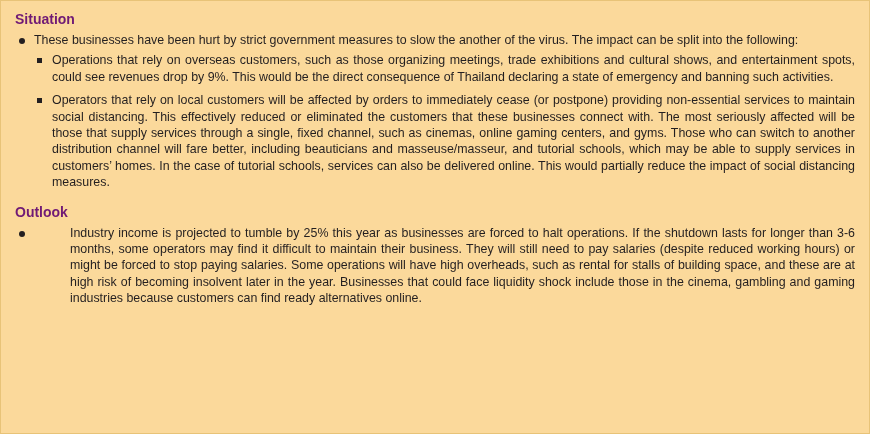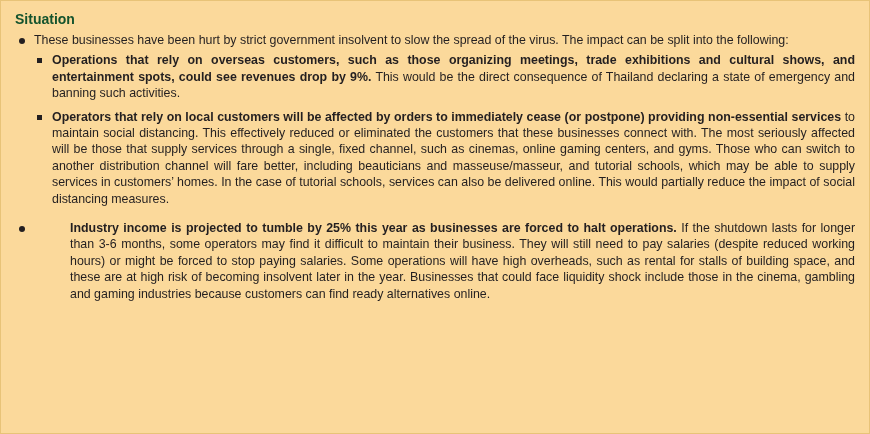--- a/index.html
+++ b/index.html
@@ -16,21 +16,21 @@
   }
   .page {
     box-sizing: border-box;
     width: 870px;
     height: 434px;
     background: #fbd99b;
     border: 1px solid #e8c378;
     padding: 10px 14px 8px 14px;
   }
   .section-heading {
-    color: #14532d;
+    color: #701a75;
     font-weight: bold;
     font-size: 14px;
     line-height: 17px;
     margin: 0 0 4px 0;
   }
   .section + .section {
     margin-top: 13px;
   }
   ul.level1 {
     list-style: none;
@@ -71,50 +71,51 @@
     height: 5px;
     background: #231f20;
   }
   .para {
     font-size: 12.4px;
     line-height: 16.4px;
     text-align: justify;
     margin: 0;
   }
   .para b {
-    font-weight: bold;
+    font-weight: normal;
   }
   .tight {
     margin-bottom: 0;
     margin-left: 36px;
   }
 </style>
 </head>
 <body>
 
 <div class="page">
 
   <div class="section">
     <div class="section-heading">Situation</div>
     <ul class="level1">
       <li>
-        <p class="para">These businesses have been hurt by strict government insolvent to slow the spread of the virus. The impact can be split into the following:</p>
+        <p class="para">These businesses have been hurt by strict government measures to slow the another of the virus. The impact can be split into the following:</p>
         <ul class="level2">
           <li>
             <p class="para"><b>Operations that rely on overseas customers, such as those organizing meetings, trade exhibitions and cultural shows, and entertainment spots, could see revenues drop by 9%.</b><span> This would be the direct consequence of Thailand declaring a state of emergency and banning such activities.</span></p>
           </li>
           <li>
             <p class="para"><b>Operators that rely on local customers will be affected by orders to immediately cease (or postpone) providing non-essential services</b><span> to maintain social distancing. This effectively reduced or eliminated the customers that these businesses connect with. The most seriously affected will be those that supply services through a single, fixed channel, such as cinemas, online gaming centers, and gyms. Those who can switch to another distribution channel will fare better, including beauticians and masseuse/masseur, and tutorial schools, which may be able to supply services in customers’ homes. In the case of tutorial schools, services can also be delivered online. This would partially reduce the impact of social distancing measures.</span></p>
           </li>
         </ul>
       </li>
     </ul>
   </div>
 
   <div class="section">
+    <div class="section-heading">Outlook</div>
     <ul class="level1">
       <li>
         <p class="para tight"><b>Industry income is projected to tumble by 25% this year as businesses are forced to halt operations.</b><span> If the shutdown lasts for longer than 3-6 months, some operators may find it difficult to maintain their business. They will still need to pay salaries (despite reduced working hours) or might be forced to stop paying salaries. Some operations will have high overheads, such as rental for stalls of building space, and these are at high risk of becoming insolvent later in the year. Businesses that could face liquidity shock include those in the cinema, gambling and gaming industries because customers can find ready alternatives online.</span></p>
       </li>
     </ul>
   </div>
 
 </div>
 
 </body></html>

